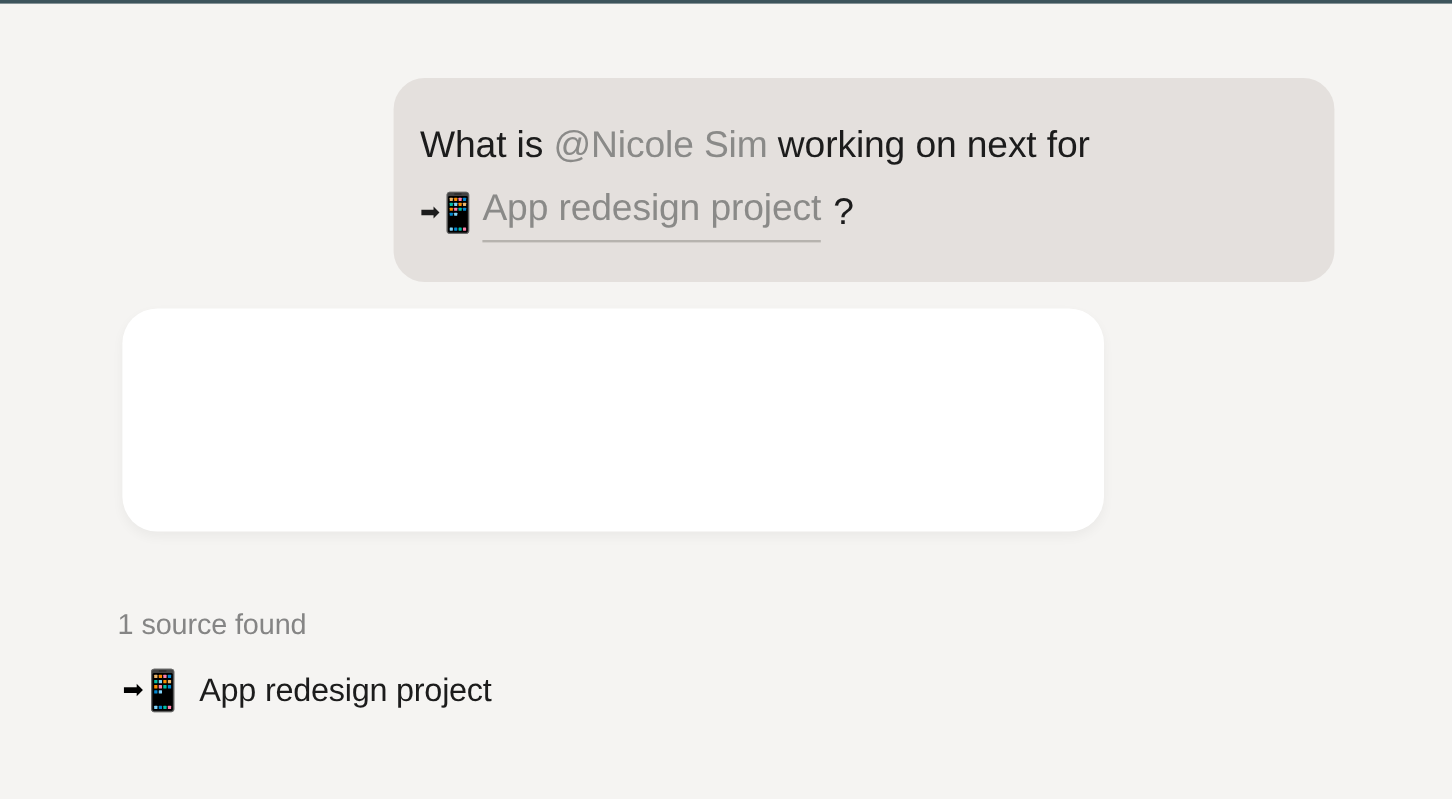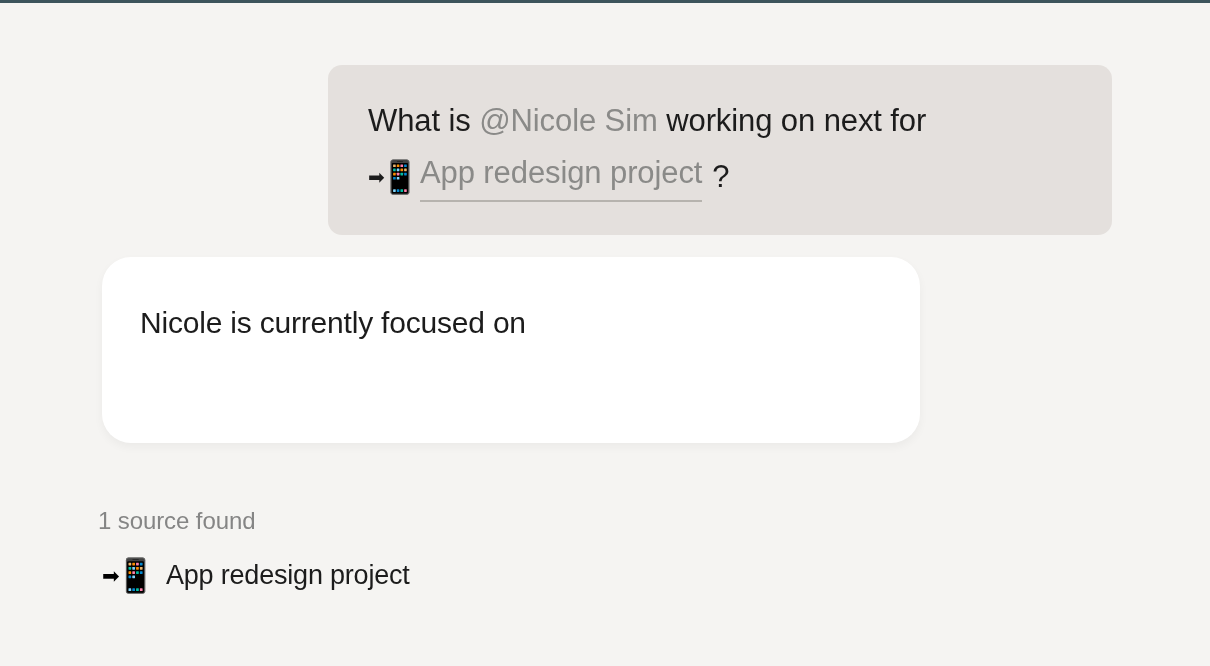--- a/index.html
+++ b/index.html
@@ -29,24 +29,24 @@
     width: 1210px;
     height: 663px;
   }
 
   
   #question-bubble {
     position: absolute;
     left: 328px;
     top: 62px;
     width: 784px;
-    border-radius: 14px;
+    border-radius: 26px;
     background: #e4e0dd;
     box-sizing: border-box;
-    padding: 28px 34px 30px 40px;
+    padding: 28px 34px 30px 22px;
   }
   .q-line {
     font-size: 31px;
     line-height: 56px;
     color: #1c1c1c;
     letter-spacing: -0.1px;
     white-space: nowrap;
   }
   .mention {
     color: #8a8a88;
@@ -185,21 +185,20 @@
           <span class="phone">📱</span>
         </span>
         <span class="doc-chip-label">App redesign project</span>
       </span>
       <span class="qmark">?</span>
     </div>
 
   </div>
 
   <div id="answer-card">
-    <div class="a-line">Nicole is currently focused on</div>
   </div>
 
   <div id="sources">
     <div id="sources-count">1 source found</div>
 
     <div class="source-row">
       <span class="emoji-icon sz-md">
         <span class="arrow">➡</span>
         <span class="phone">📱</span>
       </span>

